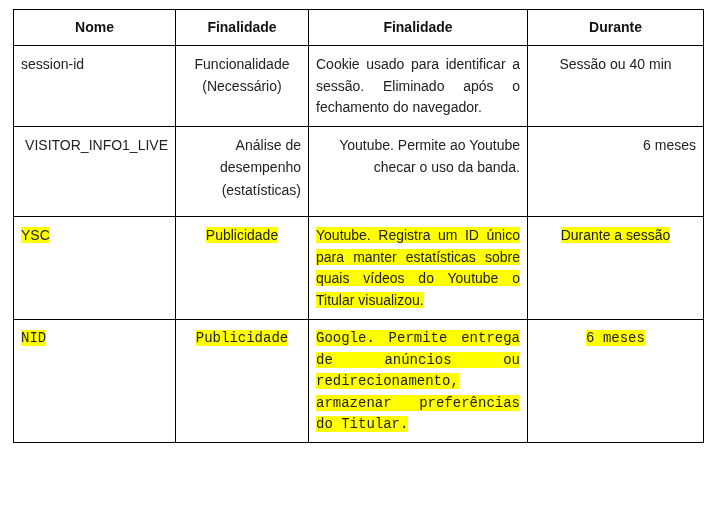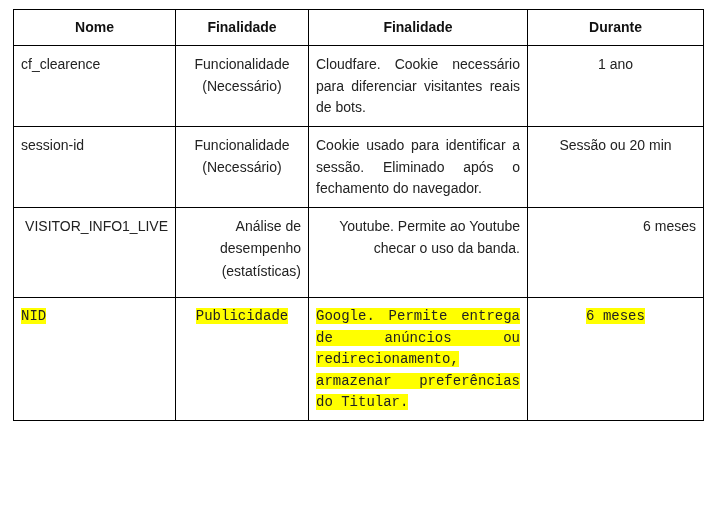--- a/index.html
+++ b/index.html
@@ -48,48 +48,45 @@
     </colgroup>
   <thead>
     <tr>
       <th>Nome</th>
       <th>Finalidade</th>
       <th>Finalidade</th>
       <th>Durante</th>
     </tr>
   </thead>
   <tbody>
-    <tr class="r1">
-      <td><span>cf_clearence</span></td>
-      <td class="center">
-        <span>Funcionalidade</span><br>
-        <span>(Necessário)</span>
-      </td>
-      <td class="just"><span>Cloudfare. Cookie necessário para diferenciar visitantes reais de bots.</span></td>
-      <td class="center"><span>1 ano</span></td>
-    </tr>
     <tr class="r2">
       <td><span>session-id</span></td>
       <td class="center">
         <span>Funcionalidade</span><br>
         <span>(Necessário)</span>
       </td>
       <td class="just"><span>Cookie usado para identificar a sessão. Eliminado após o fechamento do navegador.</span></td>
-      <td class="center"><span>Sessão ou 20 min</span></td>
+      <td class="center"><span>Sessão ou 40 min</span></td>
     </tr>
     <tr class="r3">
       <td><span>VISITOR_INFO1_LIVE</span></td>
       <td class="center">
         <span>Análise de</span><br>
         <span>desempenho</span><br>
         <span class="cat-line3">(estatísticas)</span>
       </td>
       <td class="just"><span>Youtube. Permite ao Youtube checar o uso da banda.</span></td>
       <td class="center"><span>6 meses</span></td>
     </tr>
+    <tr class="r4">
+      <td><span class="hl">YSC</span></td>
+      <td class="center"><span class="hl">Publicidade</span></td>
+      <td class="just"><span class="hl">Youtube. Registra um ID único para manter estatísticas sobre quais vídeos do Youtube o Titular visualizou.</span></td>
+      <td class="center"><span class="hl">Durante a sessão</span></td>
+    </tr>
     <tr class="r5">
       <td><span class="hl">NID</span></td>
       <td class="center"><span class="hl">Publicidade</span></td>
       <td class="just"><span class="hl">Google. Permite entrega de anúncios ou redirecionamento, armazenar preferências do Titular.</span></td>
       <td class="center"><span class="hl">6 meses</span></td>
     </tr>
   </tbody>
 </table>
 
 </body></html>

